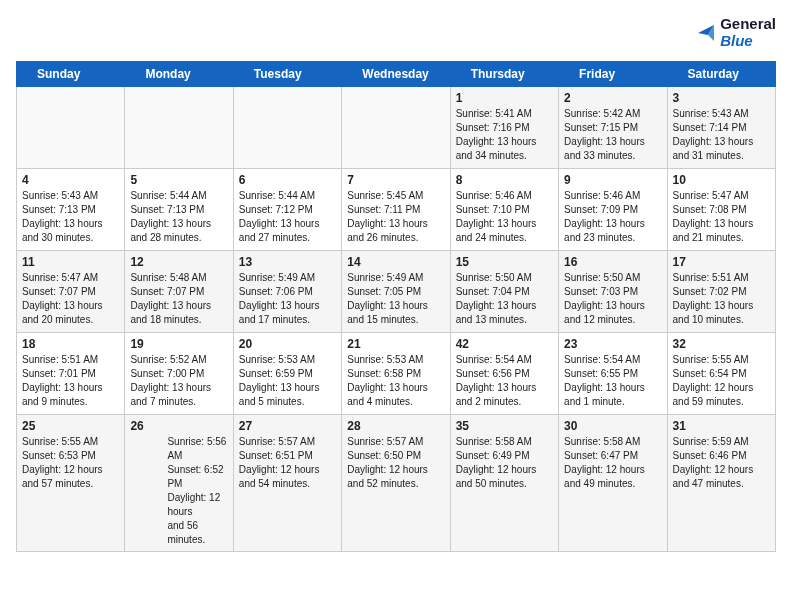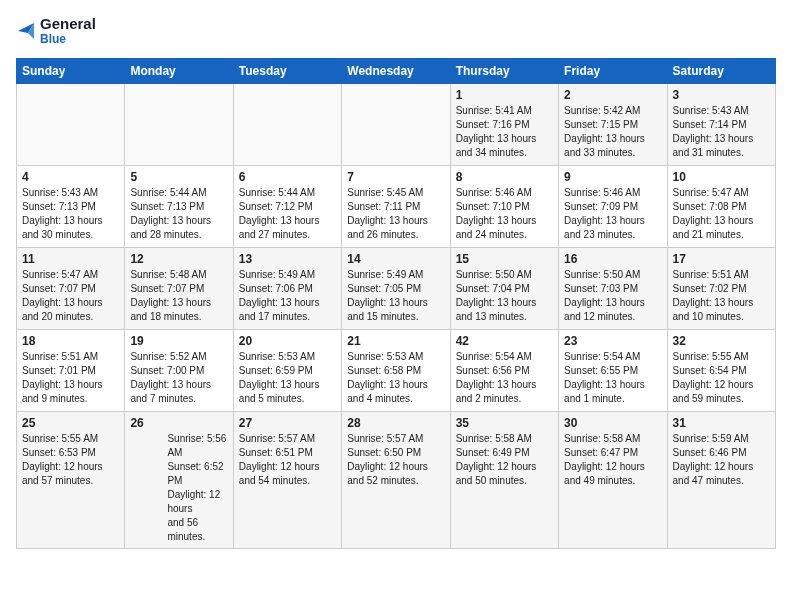--- a/index.html
+++ b/index.html
@@ -6,21 +6,21 @@
     body {
       font-family: Arial, sans-serif;
       background: #fff;
       width: 792px;
       min-height: 612px;
       padding: 16px;
     }
     .header {
       display: flex;
       align-items: flex-start;
-      justify-content: flex-start;
+      justify-content: flex-end;
       margin-bottom: 12px;
     }
     .logo {
       display: flex;
       align-items: center;
       gap: 4px;
     }
     .title-block {
       text-align: right;
     }
@@ -37,21 +37,21 @@
     table {
       width: 100%;
       border-collapse: collapse;
       table-layout: fixed;
     }
     thead tr th {
       background: #1565c0;
       color: #fff;
       font-size: 12px;
       font-weight: bold;
-      padding: 5px 5px;
+      padding: 5px 20px;
       text-align: left;
       border: 1px solid #1565c0;
     }
     tbody tr td {
       border: 1px solid #ccc;
       vertical-align: top;
       padding: 4px 5px;
       font-size: 10px;
       color: #222;
       height: 82px;
@@ -83,21 +83,21 @@
 
 <div class="header">
   <div class="logo">
   <div style="display:flex;align-items:center;gap:6px;">
     <svg width="18" height="24" viewBox="0 0 18 24">
       <polygon points="2,12 18,4 12,14" fill="#1565c0"></polygon>
       <polygon points="12,14 18,4 18,20" fill="#4a90d9"></polygon>
     </svg>
     <div>
       <div style="font-size:15px;font-weight:bold;color:#1a1a2e;line-height:1.1;">General</div>
-      <div style="font-size:12px;font-weight:bold;color:#1565c0;line-height:1.1;">Blue</div>
+      <div style="font-size:15px;font-weight:bold;color:#1565c0;line-height:1.1;font-style:italic;">Blue</div>
     </div>
   </div>
 </div>
   <div class="title-block">
     <div class="month-year"></div>
     <div class="location"></div>
   </div>
 </div>
 
 <table>

